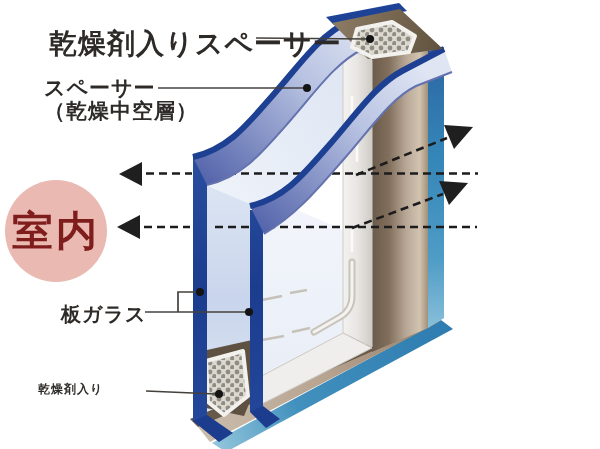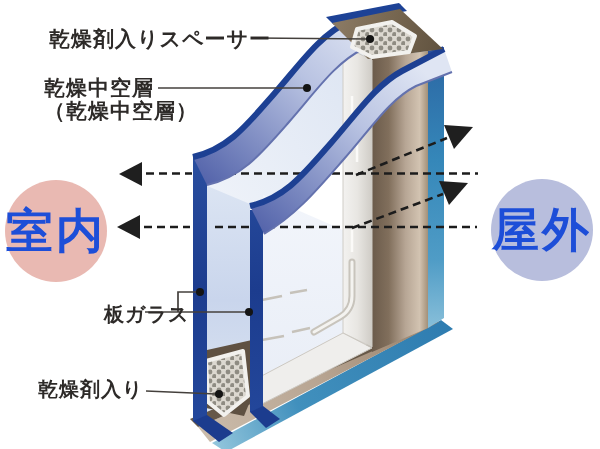--- a/index.html
+++ b/index.html
@@ -6,28 +6,28 @@
   #stage{
     position:relative;width:600px;height:449px;background:#ffffff;overflow:hidden;
     font-family:"Liberation Sans","DejaVu Sans",sans-serif;
   }
   #art{position:absolute;left:0;top:0;}
   .lbl{
     position:absolute;color:#2d2a28;font-weight:600;white-space:nowrap;
     font-family:"Liberation Sans","DejaVu Sans",sans-serif;
   }
   .lbl span{display:block;}
-  #lbl-spacer-top{left:49px;top:25px;font-size:21px;letter-spacing:1px;}
+  #lbl-spacer-top{left:49px;top:25px;font-size:28px;letter-spacing:1px;}
   #lbl-air{left:44px;top:76px;font-size:21px;line-height:23px;letter-spacing:1px;}
-  #lbl-glass{left:61px;top:301px;font-size:20px;letter-spacing:1px;margin-left:43px;}
-  #lbl-spacer-bottom{left:38px;top:376px;font-size:20px;line-height:27px;letter-spacing:1px;}
+  #lbl-glass{left:61px;top:301px;font-size:20px;letter-spacing:1px;}
+  #lbl-spacer-bottom{left:38px;top:376px;font-size:12px;line-height:27px;letter-spacing:1px;}
   .badge{
     position:absolute;width:102px;height:102px;border-radius:50%;
     display:flex;align-items:center;justify-content:center;
-    font-size:47px;font-weight:bold;letter-spacing:3px;color:#1d4ed8;
+    font-size:41px;font-weight:bold;letter-spacing:3px;color:#7f1d1d;
   }
   #badge-indoor{left:5px;top:180px;background:#e9b9b2;}
   #badge-outdoor{left:491px;top:179px;background:#b8bedd;}
 </style>
 </head>
 <body>
 
 <div id="stage">
 
   <svg id="art" width="600" height="449" viewBox="0 0 600 449">
@@ -191,26 +191,25 @@
       <circle cx="307" cy="88" r="4"></circle>
       <circle cx="249" cy="312" r="4"></circle>
       <circle cx="200" cy="292" r="4"></circle>
       <circle cx="219" cy="394" r="4"></circle>
     </g>
   </svg>
 
   <div class="lbl" id="lbl-spacer-top">乾燥剤入りスペーサー</div>
 
   <div class="lbl" id="lbl-air">
-    <span>乾燥中空層</span>
+    <span>スペーサー</span>
     <span>（乾燥中空層）</span>
   </div>
 
   <div class="lbl" id="lbl-glass">板ガラス</div>
 
   <div class="lbl" id="lbl-spacer-bottom">
     <span>乾燥剤入り</span>
   </div>
 
   <div class="badge" id="badge-indoor">室内</div>
-  <div class="badge" id="badge-outdoor">屋外</div>
 
 </div>
 
 </body></html>

